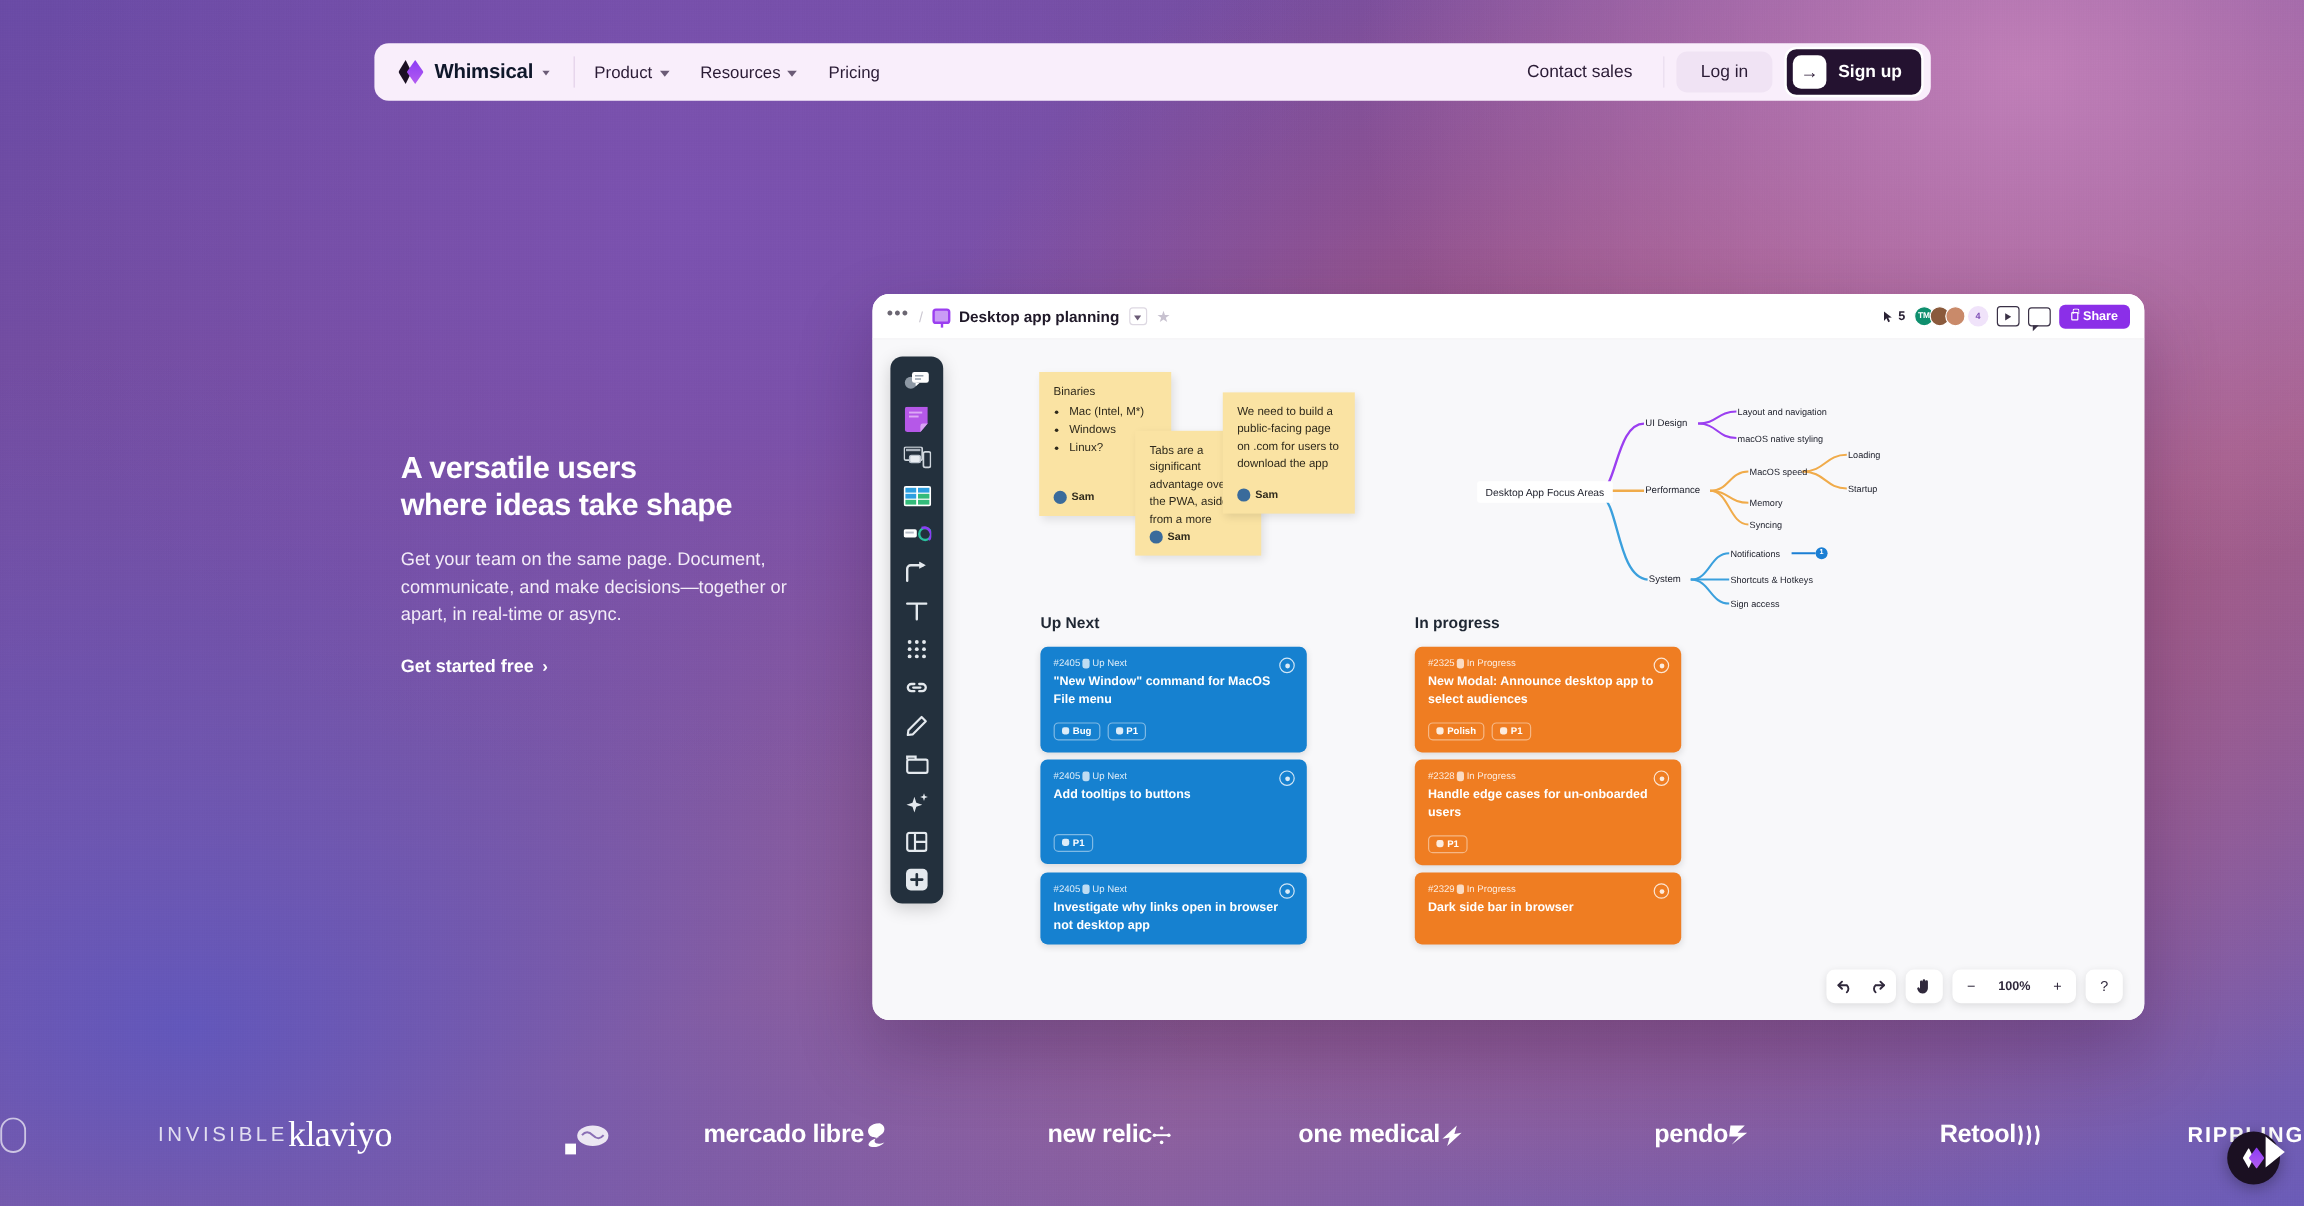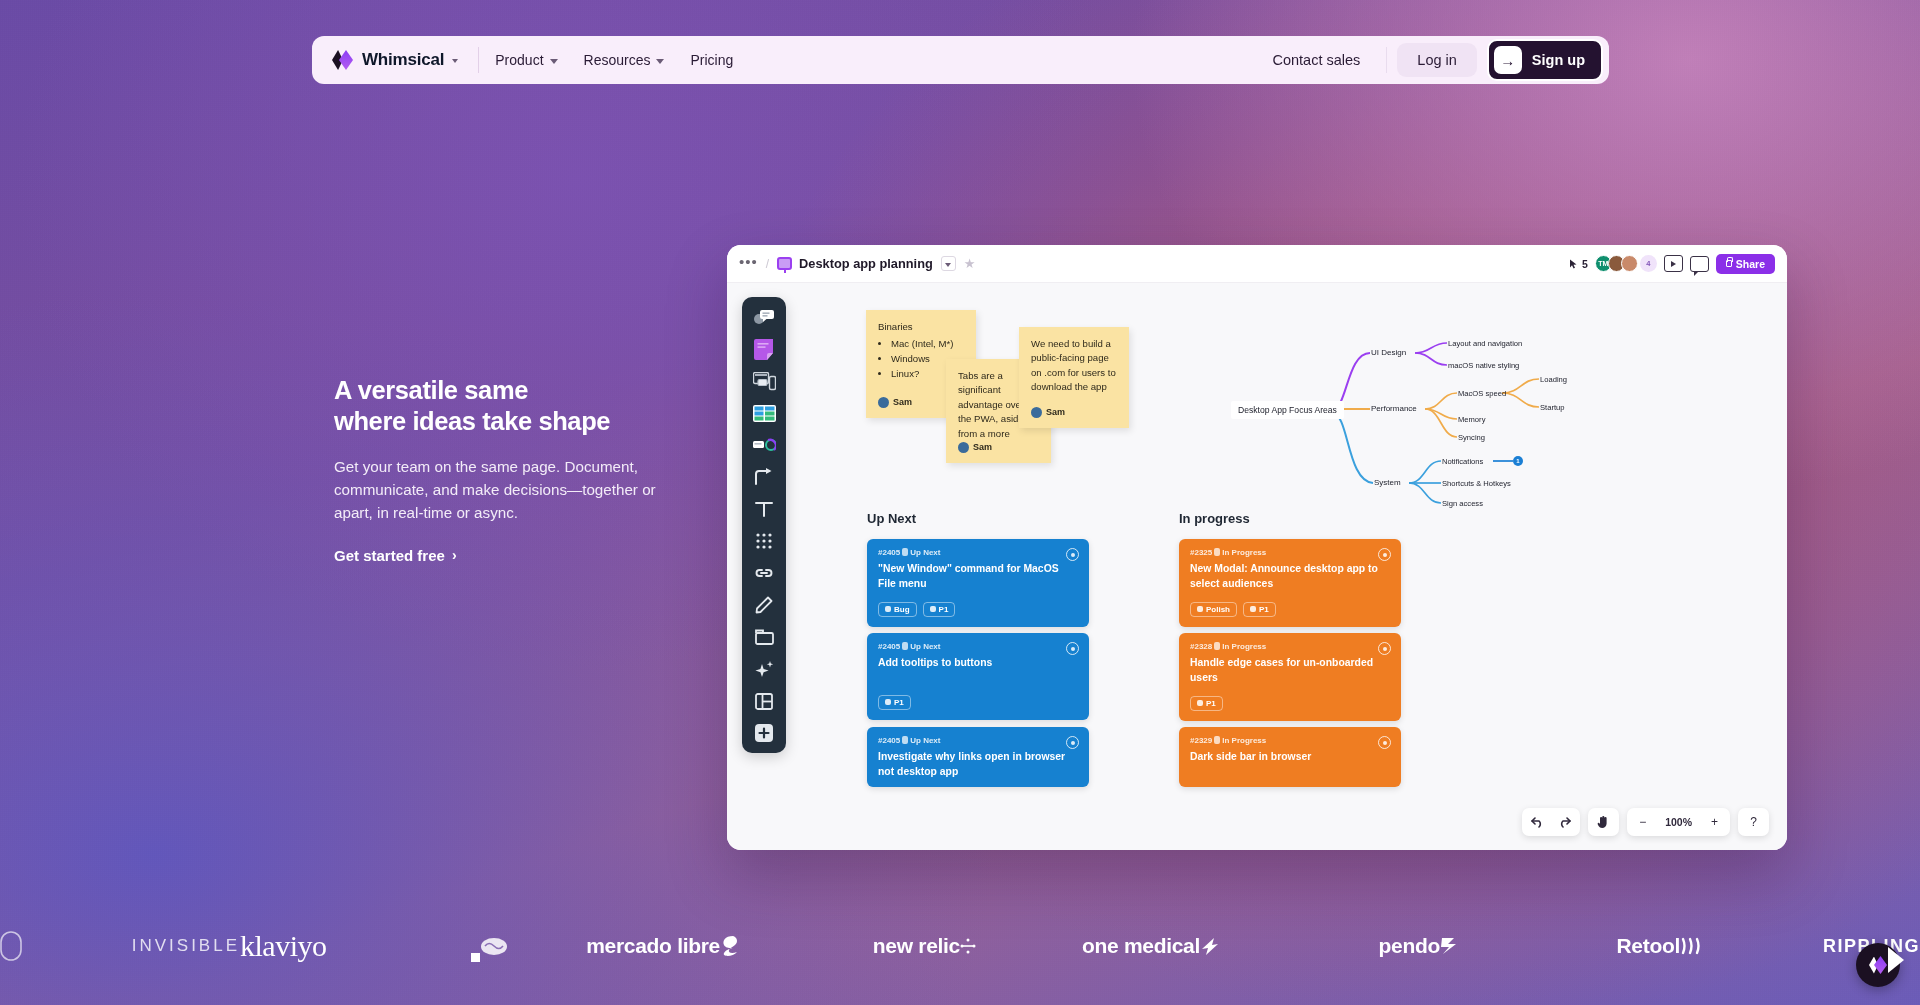--- a/index.html
+++ b/index.html
@@ -137,21 +137,21 @@
   .sticky-author { position:absolute; left:12px; bottom:9px; display:flex; align-items:center; gap:4px;
                    font-size:9px; font-weight:700; color:#2f2a1c; }
   .sa-av { width:11px;height:11px;border-radius:50%;background:#3a6b9b; }
 
   
   .col-title { position:absolute; font-size:13px; font-weight:800; color:#1f2733; }
   .card { position:absolute; width:222px; border-radius:6px; padding:9px 11px 10px; color:#fff;
           box-shadow:0 2px 6px rgba(0,0,0,.12); }
   .card.blue { background:#1681d0; }
   .card.orange { background:#ef7d22; }
-  .card-meta { display:flex; align-items:flex-start; gap:2px; font-size:8px; opacity:.85; font-weight:700; }
+  .card-meta { display:flex; align-items:flex-end; gap:2px; font-size:8px; opacity:.85; font-weight:400; }
   .card-meta .mic { width:6px; height:8px; border-radius:2px; background:rgba(255,255,255,.85); }
   .card-title { font-size:10.4px; font-weight:700; line-height:1.42; margin-top:5px; }
   .card-tags { display:flex; gap:6px; margin-top:10px; }
   .tag { font-size:8px; font-weight:600; border:1px solid rgba(255,255,255,.45); border-radius:4px;
          padding:2px 6px; display:flex; align-items:center; gap:3px; }
   .tag .dot { width:6px; height:6px; border-radius:2px; background:rgba(255,255,255,.85); }
   .card-av { position:absolute; right:10px; top:9px; width:13px; height:13px; border-radius:50%;
              border:1.2px solid rgba(255,255,255,.8); display:flex; align-items:center; justify-content:center; }
   .card-av:after{ content:''; width:4px;height:4px;border-radius:50%;background:rgba(255,255,255,.85); }
 
@@ -223,21 +223,21 @@
     <div class="nav-login">Log in</div>
     <div class="nav-signup">
       <span class="signup-arrow">→</span>
       <span class="signup-label">Sign up</span>
     </div>
   </div>
 </nav>
 
 <section class="hero">
   <h1>
-    <span>A versatile same</span><br>
+    <span>A versatile users</span><br>
     <span>where ideas take shape</span>
   </h1>
   <p>Get your team on the same page. Document, communicate, and make decisions—together or apart, in real-time or async.</p>
   <div class="hero-cta">
     <span>Get started free</span>
     <span class="c">›</span>
   </div>
 </section>
 
 <div class="app">
@@ -379,21 +379,21 @@
           </svg>
       </div>
       <div class="tool">
         <svg width="20" height="20" viewBox="0 0 20 20">
             <rect x="1" y="1" width="18" height="18" rx="4" fill="#e4e9ee"></rect>
             <path d="M10 5.5 V14.5 M5.5 10 H14.5" stroke="#23303d" stroke-width="2.2" stroke-linecap="round"></path>
           </svg>
       </div>
     </div>
 
-    <div class="sticky" style="left:139px; top:27px; width:110px; height:108px;">
+    <div class="sticky" style="left:139px; top:27px; width:110px; height:120px;">
       <div>Binaries</div>
       <ul>
         <li>Mac (Intel, M*)</li>
         <li>Windows</li>
         <li>Linux?</li>
       </ul>
       <div class="sticky-author">
         <span class="sa-av"></span>
         <span>Sam</span>
       </div>

